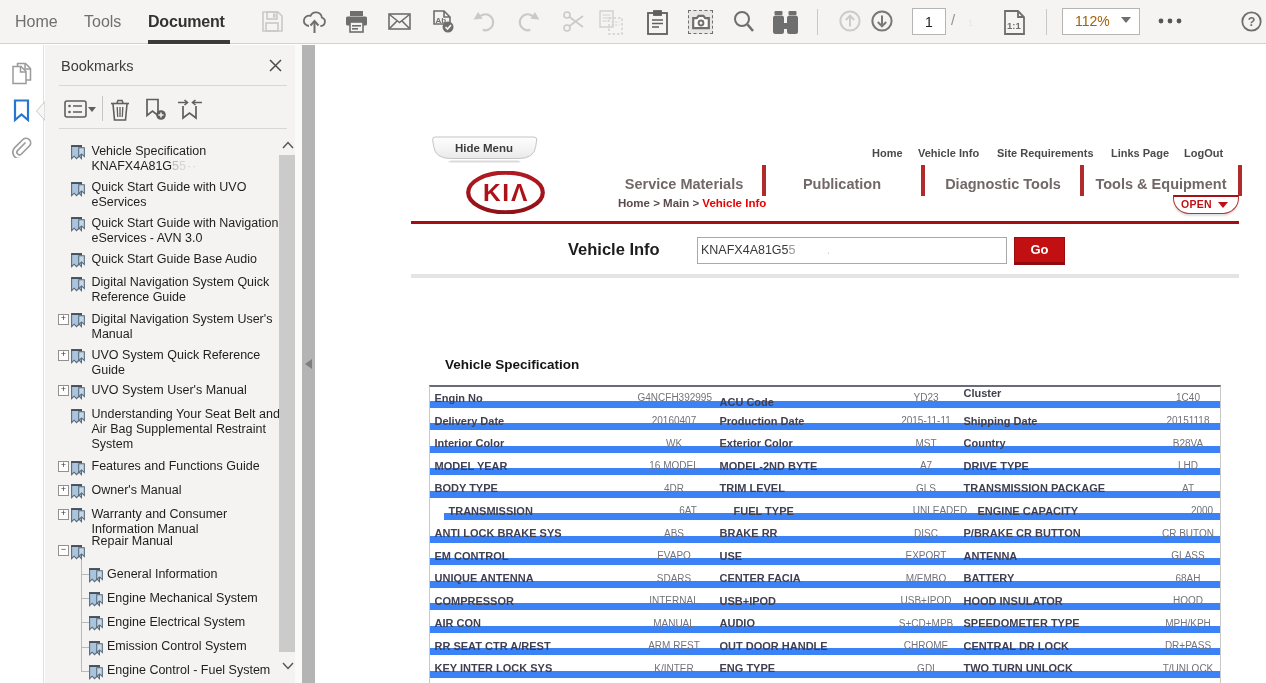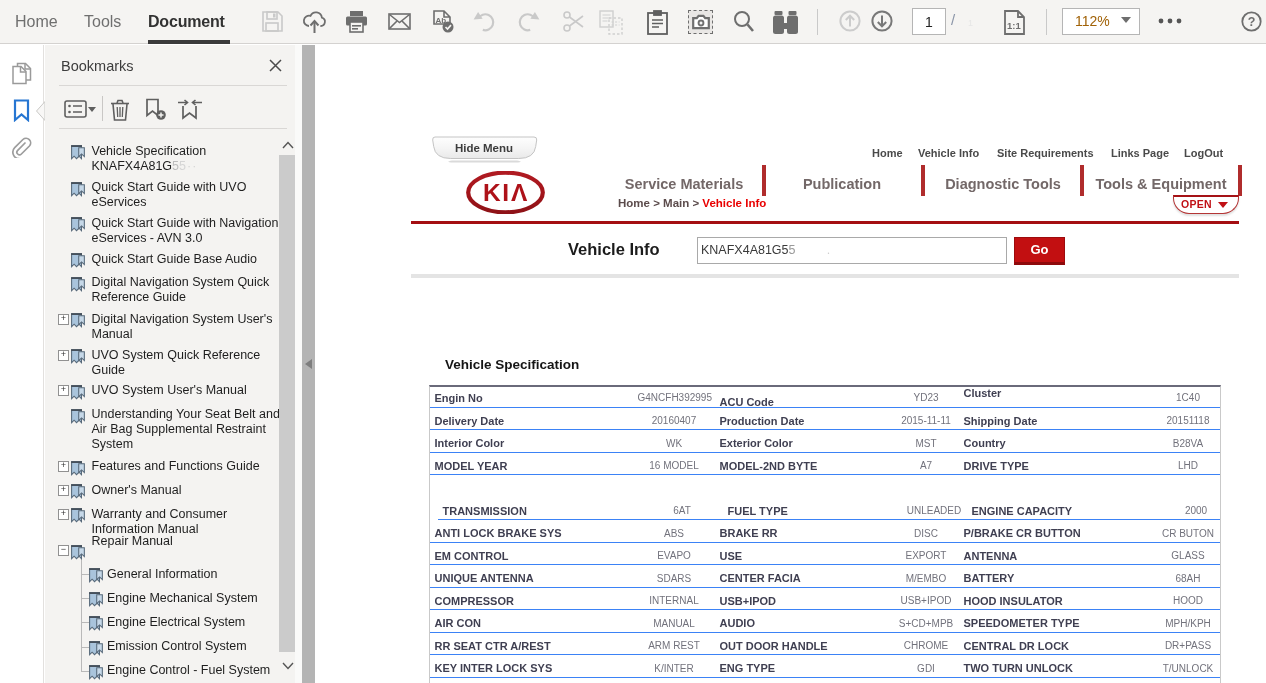--- a/index.html
+++ b/index.html
@@ -20,21 +20,21 @@
 #page { position:absolute; left:315px; top:45px; width:951px; height:638px; background:#fff; }
 
 .bt { position:absolute; font-size:12.5px; color:#1e1e1e; line-height:15px; }
 .bico { position:absolute; width:17px; height:17px; }
 .exp { position:absolute; width:11px; height:11px; border:1px solid #919191; background:#fff; font-size:9px; line-height:9px; text-align:center; color:#333; font-family:"Liberation Mono",monospace; }
 
 .navlink { position:absolute; font-size:11px; font-weight:bold; color:#4a4a4a; top:147px; }
 .menuitem { position:absolute; top:175.5px; font-size:14.5px; font-weight:bold; color:#736868; text-align:center; }
 .redbar { position:absolute; top:165px; width:4px; height:31px; background:#b02c2c; }
 
-.trow { position:absolute; left:0; width:792px; height:22.5px; border-bottom:1px solid #3b82f6; }
+.trow { position:absolute; left:0; width:792px; height:22.5px; border-bottom:7px solid #3b82f6; }
 .tl { position:absolute; top:7px; font-size:11px; font-weight:bold; color:#3f3f51; letter-spacing:0; white-space:nowrap; }
 .tv { position:absolute; top:7.5px; font-size:10px; color:#72727c; text-align:center; white-space:nowrap; }
 .l1 { left:4.5px; } .v1 { left:207.5px; width:73px; } .l3 { left:289.5px; } .v2 { left:429.5px; width:133px; } .l5 { left:533.5px; } .v3 { left:694.5px; width:127px; }
 </style>
 </head>
 <body>
 <div id="page"></div>
 <div id="toolbar">
 <div class="tab" style="left:15px;">Home</div>
 <div class="tab" style="left:84px;">Tools</div>
@@ -438,21 +438,29 @@
       <span class="tv v3">B28VA</span>
     </div>
 <div class="trow" style="left:0;top:65.5px;">
 <span class="tl l1">MODEL YEAR</span>
       <span class="tv v1">16 MODEL</span>
 <span class="tl l3">MODEL-2ND BYTE</span>
       <span class="tv v2">A7</span>
 <span class="tl l5">DRIVE TYPE</span>
       <span class="tv v3">LHD</span>
     </div>
-<div class="trow" style="left:8px;top:110.5px;">
+<div class="trow" style="left:0;top:88px;">
+<span class="tl l1">BODY TYPE</span>
+      <span class="tv v1">4DR</span>
+<span class="tl l3">TRIM LEVEL</span>
+      <span class="tv v2">GLS</span>
+<span class="tl l5">TRANSMISSION PACKAGE</span>
+      <span class="tv v3">AT</span>
+    </div>
+<div class="trow" style="left:14px;top:110.5px;">
 <span class="tl l1">TRANSMISSION</span>
       <span class="tv v1">6AT</span>
 <span class="tl l3">FUEL TYPE</span>
       <span class="tv v2">UNLEADED</span>
 <span class="tl l5">ENGINE CAPACITY</span>
       <span class="tv v3">2000</span>
     </div>
 <div class="trow" style="left:0;top:133px;">
 <span class="tl l1">ANTI LOCK BRAKE SYS</span>
       <span class="tv v1">ABS</span>

